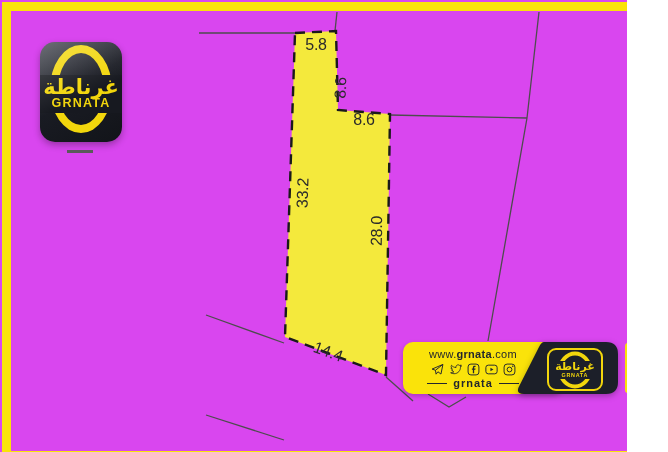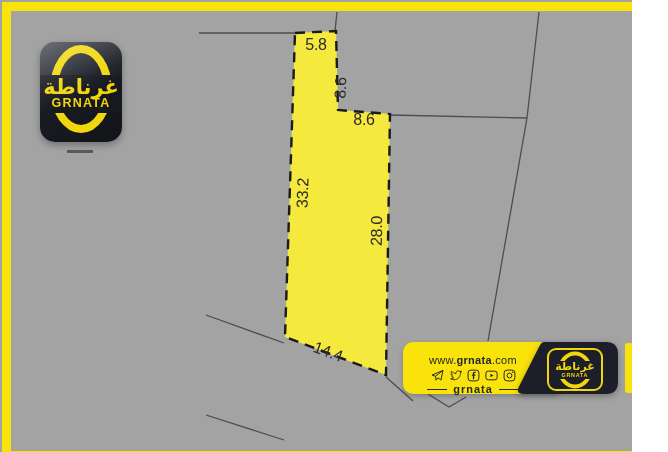--- a/index.html
+++ b/index.html
@@ -4,21 +4,21 @@
 <style>
   :root{
     --frame-yellow:#FAE30A;
     --plot-yellow:#F4E93C;
     --logo-yellow:#F2D60C;
     --ink:#23262E;
     --black:#1C1F29;
     --line:#4D4D4D;
   }
   html,body{margin:0;padding:0;background:#fff;font-family:"Liberation Sans",sans-serif;}
-  .canvas{position:relative;width:632px;height:452px;background:#a3a3a3;overflow:hidden;}
+  .canvas{position:relative;width:584px;height:452px;background:#d946ef;overflow:hidden;padding-left:43px;}
   .frame{position:absolute;left:2px;top:2px;width:652px;height:440px;border:9px solid var(--frame-yellow);z-index:40;pointer-events:none;}
   .diagram{position:absolute;left:0;top:0;z-index:10;}
 
   .dim{position:absolute;z-index:20;font-size:16px;color:#2b2b2b;letter-spacing:-0.3px;white-space:nowrap;transform:translate(-50%,-50%);}
   .dim.rot-left{transform:translate(-50%,-50%) rotate(-88deg);}
   .dim.rot-right{transform:translate(-50%,-50%) rotate(-89deg);}
   .dim.rot-bottom{transform:translate(-50%,-50%) rotate(20deg);}
   .road{position:absolute;z-index:20;font-size:25px;color:#1d1d1d;font-family:"DejaVu Sans",sans-serif;transform:translate(-50%,-50%);}
 
   
@@ -32,21 +32,21 @@
   .logo .arabic{font-family:"DejaVu Sans",sans-serif;font-weight:bold;color:var(--logo-yellow);
         font-size:21px;line-height:19px;}
   .logo .latin{font-weight:bold;color:var(--logo-yellow);font-size:12.5px;letter-spacing:1.2px;line-height:13px;}
   .logo .gloss{position:absolute;inset:0;border-radius:15px;
         background:linear-gradient(155deg,rgba(255,255,255,.26),rgba(255,255,255,.06) 40%,rgba(255,255,255,0) 55%);}
   .logo-dash{position:absolute;left:67px;top:150px;width:26px;height:3px;background:#5a5a5a;z-index:30;}
 
   
   .banner-yellow{position:absolute;left:403px;top:342px;width:160px;height:52px;background:var(--frame-yellow);
         border-radius:10px;box-shadow:0 2px 5px rgba(0,0,0,.22);z-index:25;}
-  .banner-col{position:absolute;left:12px;top:12px;width:116px;display:flex;flex-direction:column;align-items:center;}
+  .banner-col{position:absolute;left:12px;top:6px;width:116px;display:flex;flex-direction:column;align-items:center;}
   .site{font-size:11px;color:var(--ink);letter-spacing:.3px;line-height:13px;}
   .site .bold{font-weight:bold;}
   .icons{display:flex;gap:5px;align-items:center;margin-top:2px;height:13px;}
   .handle-row{display:flex;align-items:center;gap:6px;margin-top:2px;}
   .handle-line{width:20px;height:1.5px;background:var(--ink);}
   .handle{font-size:11px;font-weight:bold;color:var(--ink);letter-spacing:1px;line-height:11px;}
   .banner-black{position:absolute;left:513px;top:341px;z-index:26;filter:drop-shadow(0 2px 3px rgba(0,0,0,.3));}
   .mini-logo{position:absolute;left:547px;top:348px;width:52px;height:39px;border:2px solid var(--logo-yellow);
         border-radius:9px;z-index:27;}
   .mini-logo .ring{position:absolute;left:50%;top:50%;width:26px;height:29px;border:4px solid var(--logo-yellow);

